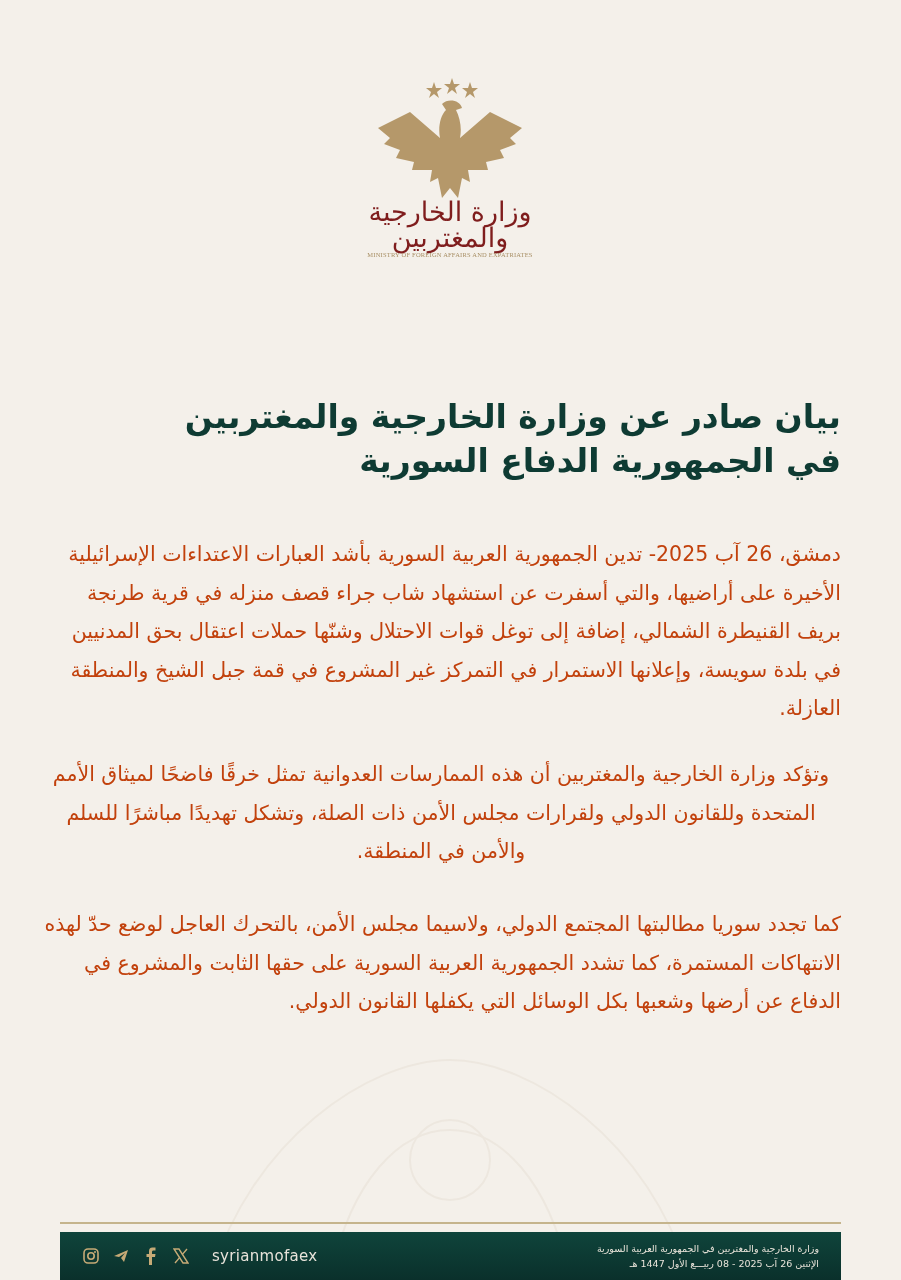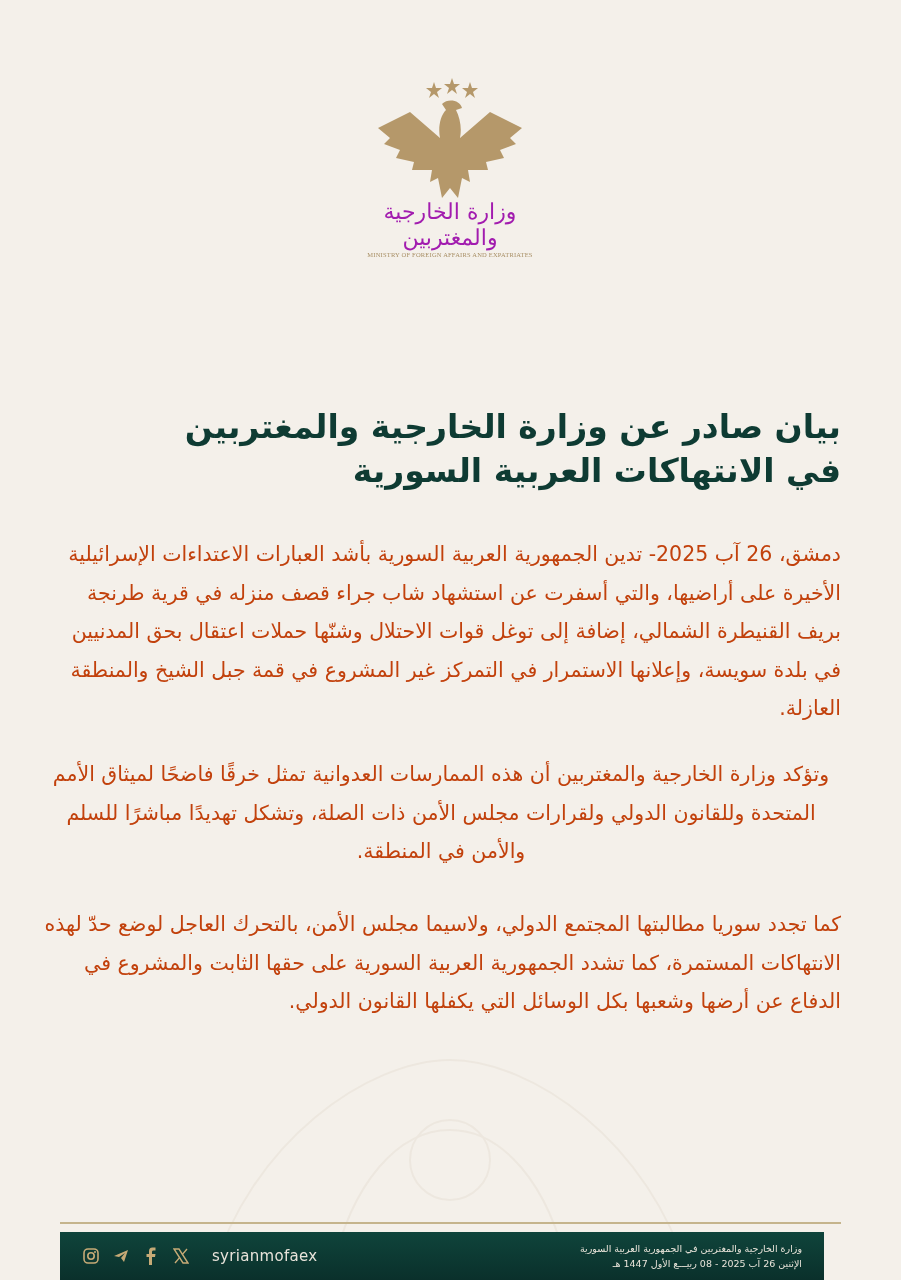--- a/index.html
+++ b/index.html
@@ -1,28 +1,28 @@
 <!DOCTYPE html>
 <html><head>
 <meta charset="utf-8">
 <style>
   html,body{margin:0;padding:0;}
   body{width:901px;height:1280px;background:#f4f0ea;position:relative;overflow:hidden;font-family:"DejaVu Sans",sans-serif;}
   .bgmark{position:absolute;left:150px;top:1020px;width:600px;height:260px;opacity:0.25;}
   .logo{position:absolute;left:360px;top:78px;width:180px;height:180px;text-align:center;}
   .logo svg{display:block;margin:0 auto;}
-  .logo-ar{font-family:"DejaVu Serif",serif;color:#a21caf;font-size:22px;line-height:26px;margin-top:-4px;}
+  .logo-ar{font-family:"DejaVu Serif",serif;color:#7f1d1d;font-size:27px;line-height:26px;margin-top:-4px;}
   .logo-en{font-family:"Liberation Serif",serif;color:#a88f65;font-size:6.5px;letter-spacing:0.2px;}
-  .title{position:absolute;right:60px;top:405px;width:790px;text-align:right;direction:rtl;color:#0e3b33;font-weight:bold;font-size:33px;line-height:44px;}
+  .title{position:absolute;right:60px;top:395px;width:790px;text-align:right;direction:rtl;color:#0e3b33;font-weight:bold;font-size:33px;line-height:44px;}
   .body{position:absolute;right:60px;width:800px;text-align:right;direction:rtl;color:#c2410c;font-size:20.5px;line-height:38.5px;}
   .p1{top:535px;}
   .p2{top:755px;text-align:center;}
   .p3{top:905px;}
   .rule{position:absolute;left:60px;right:60px;top:1222px;height:2px;background:#c5b48c;}
-  .footer{position:absolute;left:60px;right:77px;top:1232px;height:48px;background:linear-gradient(#0f443b,#0a302b);display:flex;align-items:center;justify-content:space-between;padding:0 22px;box-sizing:border-box;}
+  .footer{position:absolute;left:60px;right:60px;top:1232px;height:48px;background:linear-gradient(#0f443b,#0a302b);display:flex;align-items:center;justify-content:space-between;padding:0 22px;box-sizing:border-box;}
   .social{display:flex;align-items:center;gap:12px;color:#c6aa76;}
   .social .ic{width:18px;height:18px;display:flex;align-items:center;justify-content:center;}
   .handle{color:#e8e3da;font-family:"DejaVu Sans",sans-serif;font-size:15px;margin-left:10px;letter-spacing:0.3px;}
   .finfo{direction:rtl;color:#e9e4da;font-size:9.5px;line-height:15px;}
 </style>
 </head>
 <body>
 
 <svg class="bgmark" viewBox="0 0 600 260">
   <g fill="none" stroke="#d9cfbf" stroke-width="2">
@@ -40,21 +40,21 @@
       <polygon points="98,10 100,4 102,10 108,10 103,14 105,20 100,16 95,20 97,14 92,10"></polygon>
       <path d="M72 26 C78 20 90 22 92 30 L86 32 C90 40 92 50 90 60 L120 34 L152 50 L140 60 L146 66 L130 72 L134 80 L116 84 L118 92 L98 92 L100 104 L92 100 L88 120 L80 110 L72 120 L68 100 L60 104 L62 92 L42 92 L44 84 L26 80 L30 72 L14 66 L20 60 L8 50 L40 34 L70 60 C68 50 70 38 76 32 Z"></path>
     </g>
   </svg>
   <div class="logo-ar">وزارة الخارجية والمغتربين</div>
   <div class="logo-en">MINISTRY OF FOREIGN AFFAIRS AND EXPATRIATES</div>
 </div>
 
 <div class="title">
   <div>بيان صادر عن وزارة الخارجية والمغتربين</div>
-  <div>في الانتهاكات العربية السورية</div>
+  <div>في الجمهورية الدفاع السورية</div>
 </div>
 
 <div class="body p1">دمشق، 26 آب 2025- تدين الجمهورية العربية السورية بأشد العبارات الاعتداءات الإسرائيلية الأخيرة على أراضيها، والتي أسفرت عن استشهاد شاب جراء قصف منزله في قرية طرنجة بريف القنيطرة الشمالي، إضافة إلى توغل قوات الاحتلال وشنّها حملات اعتقال بحق المدنيين في بلدة سويسة، وإعلانها الاستمرار في التمركز غير المشروع في قمة جبل الشيخ والمنطقة العازلة.</div>
 <div class="body p2">وتؤكد وزارة الخارجية والمغتربين أن هذه الممارسات العدوانية تمثل خرقًا فاضحًا لميثاق الأمم المتحدة وللقانون الدولي ولقرارات مجلس الأمن ذات الصلة، وتشكل تهديدًا مباشرًا للسلم والأمن في المنطقة.</div>
 <div class="body p3">كما تجدد سوريا مطالبتها المجتمع الدولي، ولاسيما مجلس الأمن، بالتحرك العاجل لوضع حدّ لهذه الانتهاكات المستمرة، كما تشدد الجمهورية العربية السورية على حقها الثابت والمشروع في الدفاع عن أرضها وشعبها بكل الوسائل التي يكفلها القانون الدولي.</div>
 
 <div class="rule"></div>
 
 <div class="footer">
   <div class="social">

